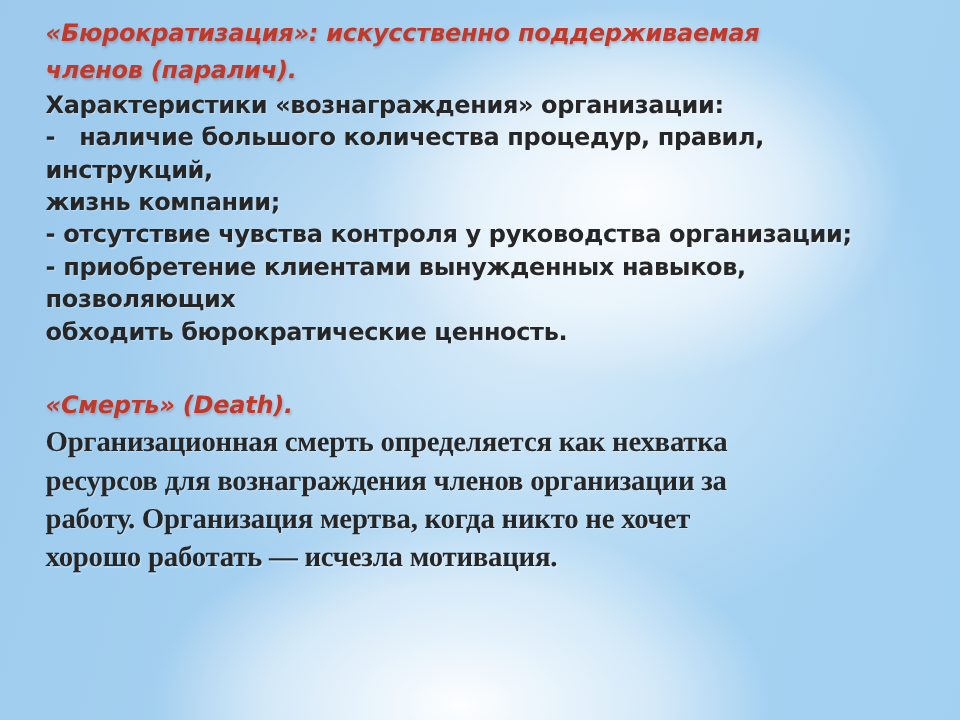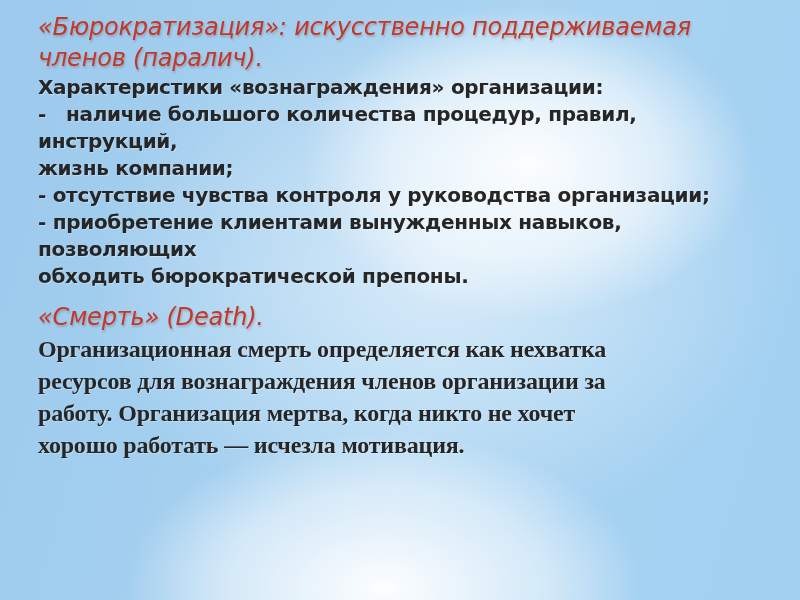--- a/index.html
+++ b/index.html
@@ -26,23 +26,23 @@
   .content {
     position: absolute;
     top: 12px;
     left: 38px;
     right: 26px;
   }
   .line {
     white-space: pre-wrap;
   }
   .heading {
-    font-size: 24px;
+    font-size: 20px;
     line-height: 31px;
-    font-weight: normal;
+    font-weight: bold;
     font-style: italic;
     color: var(--heading-color, #c0392b);
     letter-spacing: -0.2px;
     text-shadow: 1px 2px 2px rgba(125, 45, 35, 0.25);
   }
   .body-text {
     font-size: 20px;
     line-height: 27px;
     font-weight: bold;
     color: var(--body-color, #262626);
@@ -52,41 +52,41 @@
   .body-large {
     font-size: 24px;
     line-height: 32px;
     font-weight: bold;
     color: var(--body-color, #262626);
     letter-spacing: -0.2px;
     text-shadow: 1px 1px 1px rgba(255,255,255,0.30);
     font-family: Liberation Serif, serif;
   }
   .heading-death {
-    margin-top: 12px;
+    margin-top: 32px;
   }
 </style>
 </head>
 <body>
 
 <div class="slide">
   <div class="content">
 
     <div class="heading">
       <div class="line">«Бюрократизация»: искусственно поддерживаемая</div>
       <div class="line">членов (паралич).</div>
     </div>
 
     <div class="body-text">
       <div class="line">Характеристики «вознаграждения» организации:</div>
       <div class="line">-   наличие большого количества процедур, правил, инструкций,</div>
       <div class="line">жизнь компании;</div>
       <div class="line">- отсутствие чувства контроля у руководства организации;</div>
       <div class="line">- приобретение клиентами вынужденных навыков, позволяющих</div>
-      <div class="line">обходить бюрократической препоны.</div>
+      <div class="line">обходить бюрократические ценность.</div>
     </div>
 
     <div class="heading heading-death">
       <div class="line">«Смерть» (Death).</div>
     </div>
 
     <div class="body-large">
       <div class="line">Организационная смерть определяется как нехватка</div>
       <div class="line">ресурсов для вознаграждения членов организации за</div>
       <div class="line">работу. Организация мертва, когда никто не хочет</div>

